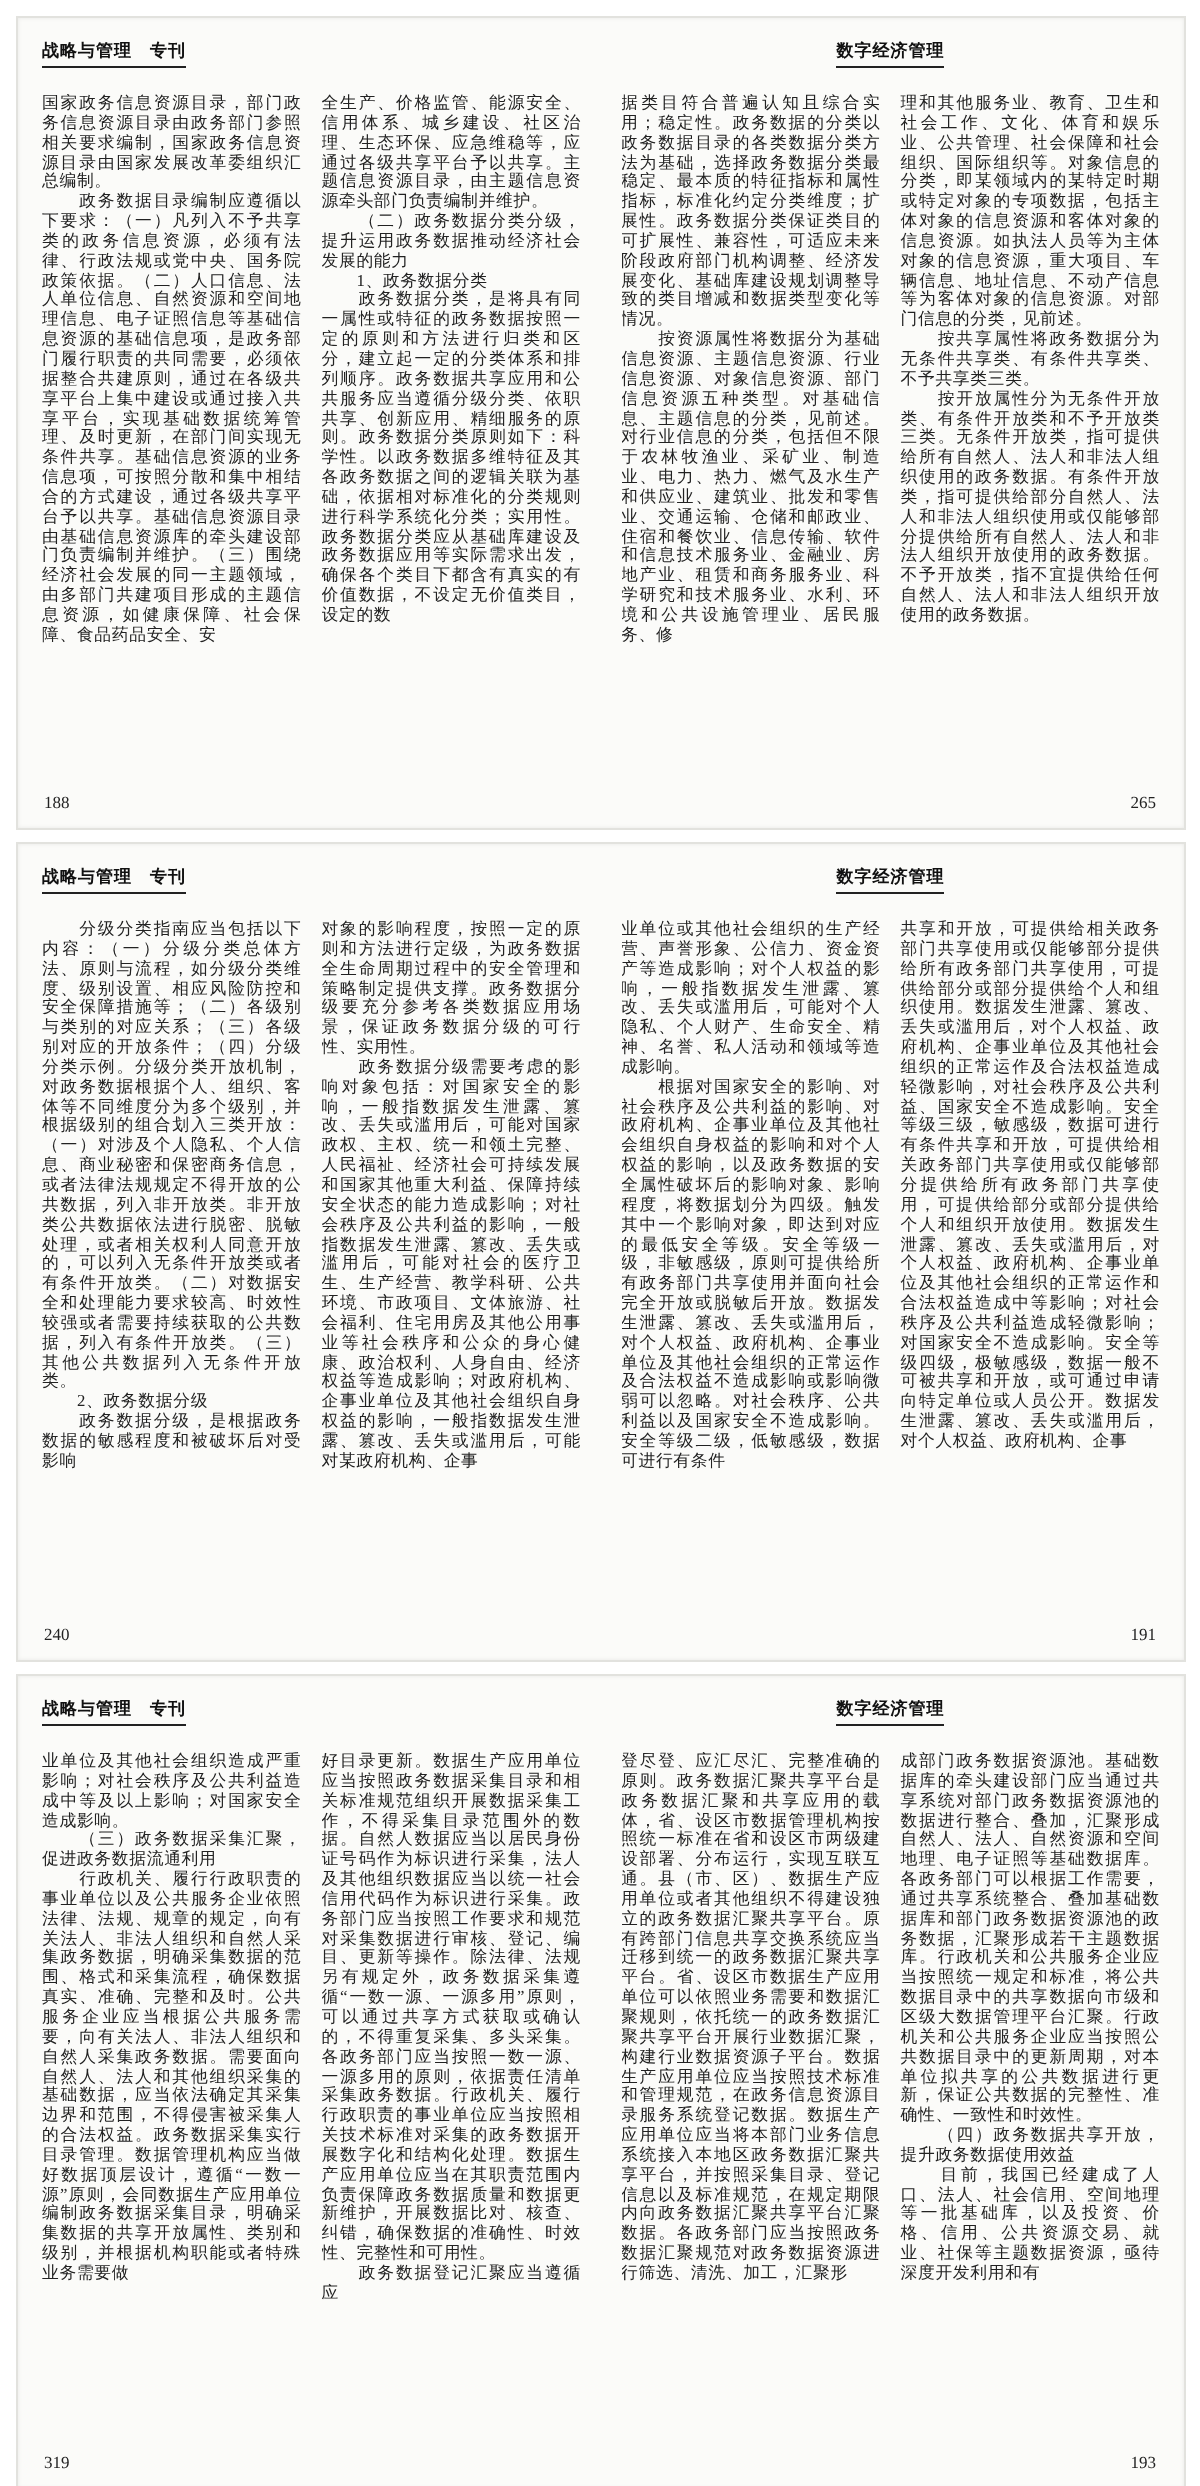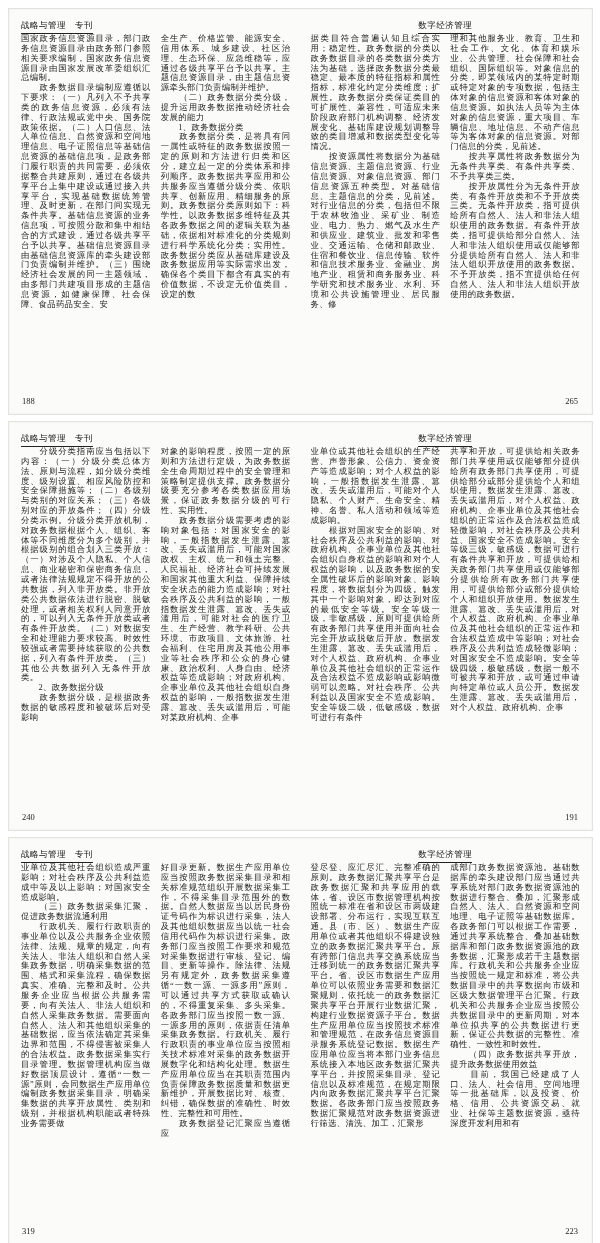--- a/index.html
+++ b/index.html
@@ -8,25 +8,25 @@
   .spread{
     width:585px;box-sizing:border-box;background:#fbfbf9;
     border:1px solid #e2e2de;box-shadow:0 0 2px rgba(0,0,0,0.08) inset;
     display:flex;margin-bottom:6px;
   }
   .spread-1{height:407px;}
   .spread-2{height:410px;}
   .spread-3{height:408px;}
   .page{width:50%;box-sizing:border-box;position:relative;padding:11px 10px 22px 12px;display:flex;flex-direction:column;}
   .page-right{padding:11px 12px 22px 10px;}
-  .running-header{font-size:8.5px;font-weight:normal;letter-spacing:0.5px;color:#111;}
+  .running-header{font-size:8.5px;font-weight:bold;letter-spacing:0.5px;color:#111;}
   .running-header .hdr{display:inline-block;border-bottom:1px solid #222;padding-bottom:1px;white-space:pre;}
   .hdr-row{display:flex;}
   .hdr-row.right{justify-content:center;}
-  .columns{display:flex;gap:10px;flex:1;overflow:hidden;}
+  .columns{display:flex;gap:10px;margin-top:13px;flex:1;overflow:hidden;}
   .col{
     width:50%;font-size:8.4px;line-height:9.85px;letter-spacing:0.35px;
     text-align:justify;white-space:pre-wrap;overflow:hidden;color:#222;
   }
   .page-number{position:absolute;bottom:8px;font-size:8.5px;color:#222;}
   .page-number.pn-left{left:13px;}
   .page-number.pn-right{right:14px;}
 </style>
 </head>
 <body>
@@ -107,17 +107,17 @@
     <div class="page page-right">
       <div class="hdr-row right">
         <span class="running-header"><span class="hdr">数字经济管理</span></span>
       </div>
       <div class="columns">
         <div class="col">登尽登、应汇尽汇、完整准确的原则。政务数据汇聚共享平台是政务数据汇聚和共享应用的载体，省、设区市数据管理机构按照统一标准在省和设区市两级建设部署、分布运行，实现互联互通。县（市、区）、数据生产应用单位或者其他组织不得建设独立的政务数据汇聚共享平台。原有跨部门信息共享交换系统应当迁移到统一的政务数据汇聚共享平台。省、设区市数据生产应用单位可以依照业务需要和数据汇聚规则，依托统一的政务数据汇聚共享平台开展行业数据汇聚，构建行业数据资源子平台。数据生产应用单位应当按照技术标准和管理规范，在政务信息资源目录服务系统登记数据。数据生产应用单位应当将本部门业务信息系统接入本地区政务数据汇聚共享平台，并按照采集目录、登记信息以及标准规范，在规定期限内向政务数据汇聚共享平台汇聚数据。各政务部门应当按照政务数据汇聚规范对政务数据资源进行筛选、清洗、加工，汇聚形</div>
         <div class="col">成部门政务数据资源池。基础数据库的牵头建设部门应当通过共享系统对部门政务数据资源池的数据进行整合、叠加，汇聚形成自然人、法人、自然资源和空间地理、电子证照等基础数据库。各政务部门可以根据工作需要，通过共享系统整合、叠加基础数据库和部门政务数据资源池的政务数据，汇聚形成若干主题数据库。行政机关和公共服务企业应当按照统一规定和标准，将公共数据目录中的共享数据向市级和区级大数据管理平台汇聚。行政机关和公共服务企业应当按照公共数据目录中的更新周期，对本单位拟共享的公共数据进行更新，保证公共数据的完整性、准确性、一致性和时效性。
 　　（四）政务数据共享开放，提升政务数据使用效益
 　　目前，我国已经建成了人口、法人、社会信用、空间地理等一批基础库，以及投资、价格、信用、公共资源交易、就业、社保等主题数据资源，亟待深度开发利用和有</div>
       </div>
-      <div class="page-number pn-right">223</div>
+      <div class="page-number pn-right">193</div>
     </div>
   </div>
 
 </div>
 
 </body></html>

